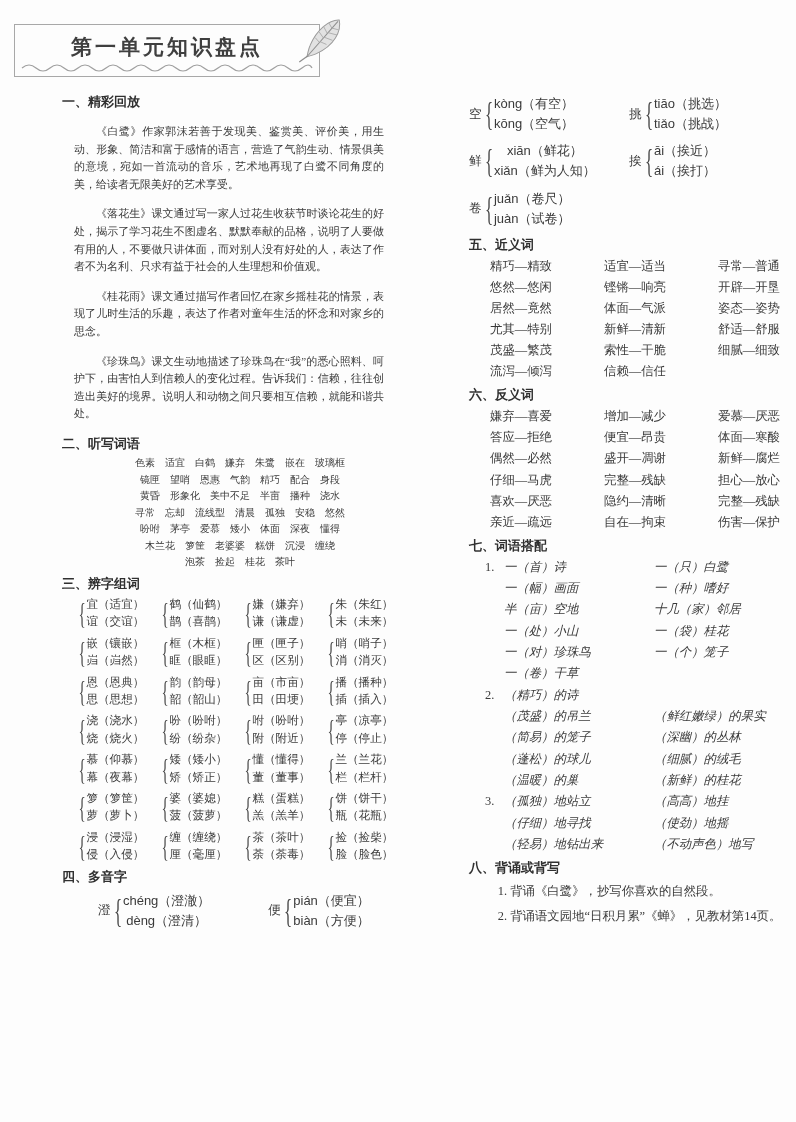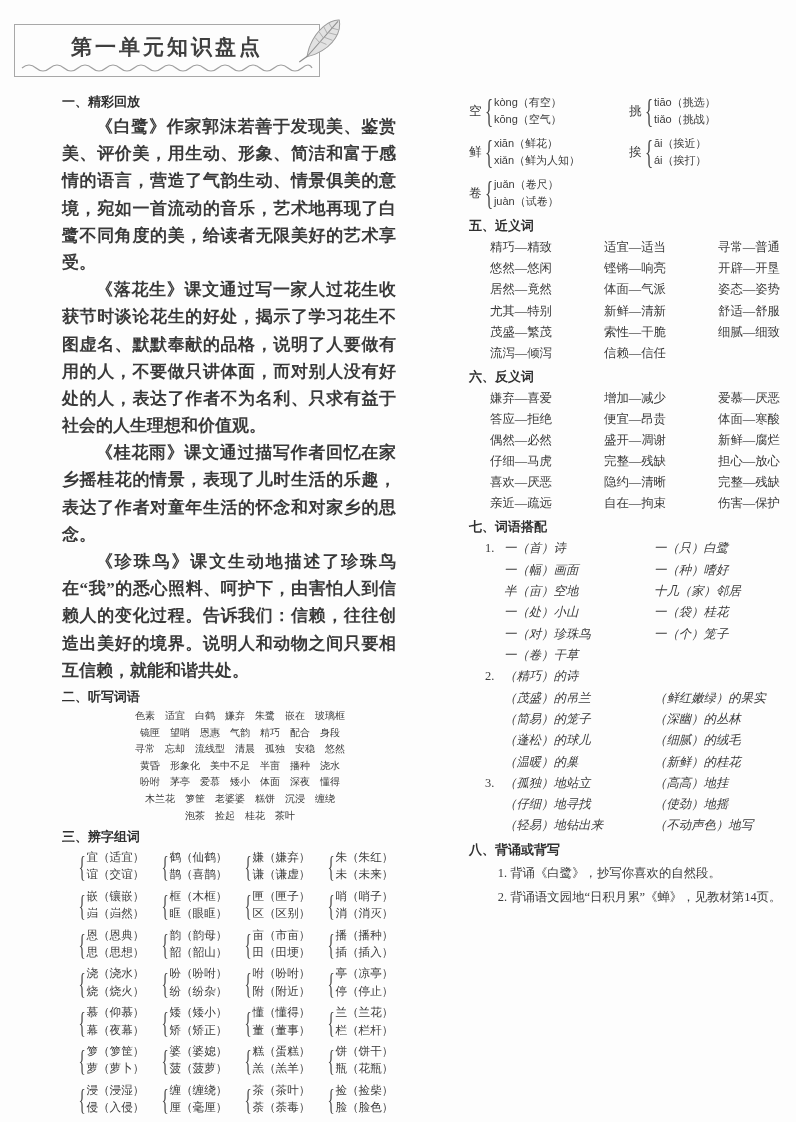--- a/index.html
+++ b/index.html
@@ -13,38 +13,38 @@
   .wave{position:absolute;left:6px;bottom:3px;}
   .feather{position:absolute;right:-34px;top:-16px;}
   
   .columns{display:flex;align-items:stretch;padding:12px 44px 0 62px;gap:28px;}
   .col-left{width:334px;flex:none;}
   .divider{width:1px;background:#adadad;margin:4px 7px 8px 5px;}
   .col-right{flex:1;padding-left:5px;}
   
   h3.sec{font-size:13px;font-weight:700;margin:4px 0 2px;color:#303030;
          font-family:"Liberation Sans","DejaVu Sans",sans-serif;}
-  .para{font-size:17px;line-height:1.6;text-indent:2em;margin:0;text-align:justify;font-weight:bold;}
+  .para{font-size:11px;line-height:1.6;text-indent:2em;margin:12px;text-align:justify;}
   .wline{font-size:10px;line-height:1.66;margin-left:22px;white-space:nowrap;text-align:center;}
   
   .bz-row{display:flex;margin:3px 0 4px 18px;}
   .pair{display:flex;align-items:center;width:83px;flex:none;}
   .brace{font-size:30px;line-height:1;display:inline-block;transform:scaleX(.5);
          margin:0 -3px 0 -5px;color:#4a4a4a;font-weight:400;}
   .pp{display:inline-flex;flex-direction:column;}
   .pline{font-size:11.6px;line-height:1.5;white-space:nowrap;}
   
   .dy-row{display:flex;margin:5px 0 7px 0;}
   .dy-left{margin-left:36px;}
   .dy-left .dy-item{margin-right:58px;}
   .dy-right .dy-item{width:160px;flex:none;}
   .dy-item{display:flex;align-items:center;}
   .dy-char{font-size:12.6px;margin-right:4px;}
   .dy-item .brace{font-size:34px;}
-  .pysans .pline{font-family:"Liberation Sans","DejaVu Sans",sans-serif;font-size:11px;line-height:1.55;}
+  .pysans .pline{font-family:"Liberation Sans","DejaVu Sans",sans-serif;font-size:13px;line-height:1.55;text-align:center;}
   
   .syn-line{display:grid;grid-template-columns:114px 114px 110px;margin-left:21px;
             font-size:12.4px;line-height:1.7;}
   .syn-item{white-space:nowrap;}
   
   .dp-row{display:grid;grid-template-columns:19px 150px auto;margin-left:16px;
           font-size:12.4px;line-height:1.72;}
   .dp-item{white-space:nowrap;font-style:italic;}
   
   .bsp{font-size:12.4px;line-height:1.65;text-indent:2em;margin:4px;}
@@ -79,22 +79,22 @@
           <p class="para">《白鹭》作家郭沫若善于发现美、鉴赏美、评价美，用生动、形象、简洁和富于感情的语言，营造了气韵生动、情景俱美的意境，宛如一首流动的音乐，艺术地再现了白鹭不同角度的美，给读者无限美好的艺术享受。</p>
           <p class="para">《落花生》课文通过写一家人过花生收获节时谈论花生的好处，揭示了学习花生不图虚名、默默奉献的品格，说明了人要做有用的人，不要做只讲体面，而对别人没有好处的人，表达了作者不为名利、只求有益于社会的人生理想和价值观。</p>
           <p class="para">《桂花雨》课文通过描写作者回忆在家乡摇桂花的情景，表现了儿时生活的乐趣，表达了作者对童年生活的怀念和对家乡的思念。</p>
           <p class="para">《珍珠鸟》课文生动地描述了珍珠鸟在“我”的悉心照料、呵护下，由害怕人到信赖人的变化过程。告诉我们：信赖，往往创造出美好的境界。说明人和动物之间只要相互信赖，就能和谐共处。</p>
         </div>
 
       <h3 class="sec">二、听写词语</h3>
       <div>
           <div class="wline">色素　适宜　白鹤　嫌弃　朱鹭　嵌在　玻璃框</div>
           <div class="wline">镜匣　望哨　恩惠　气韵　精巧　配合　身段</div>
+          <div class="wline">黄昏　形象化　美中不足　半亩　播种　浇水</div>
           <div class="wline">寻常　忘却　流线型　清晨　孤独　安稳　悠然</div>
-          <div class="wline">黄昏　形象化　美中不足　半亩　播种　浇水</div>
           <div class="wline">吩咐　茅亭　爱慕　矮小　体面　深夜　懂得</div>
           <div class="wline">木兰花　箩筐　老婆婆　糕饼　沉浸　缠绕</div>
           <div class="wline">泡茶　捡起　桂花　茶叶</div>
         </div>
 
       <h3 class="sec">三、辨字组词</h3>
       <div>
           <div class="bz-row">
             <span class="pair">
               <span class="brace">{</span>

